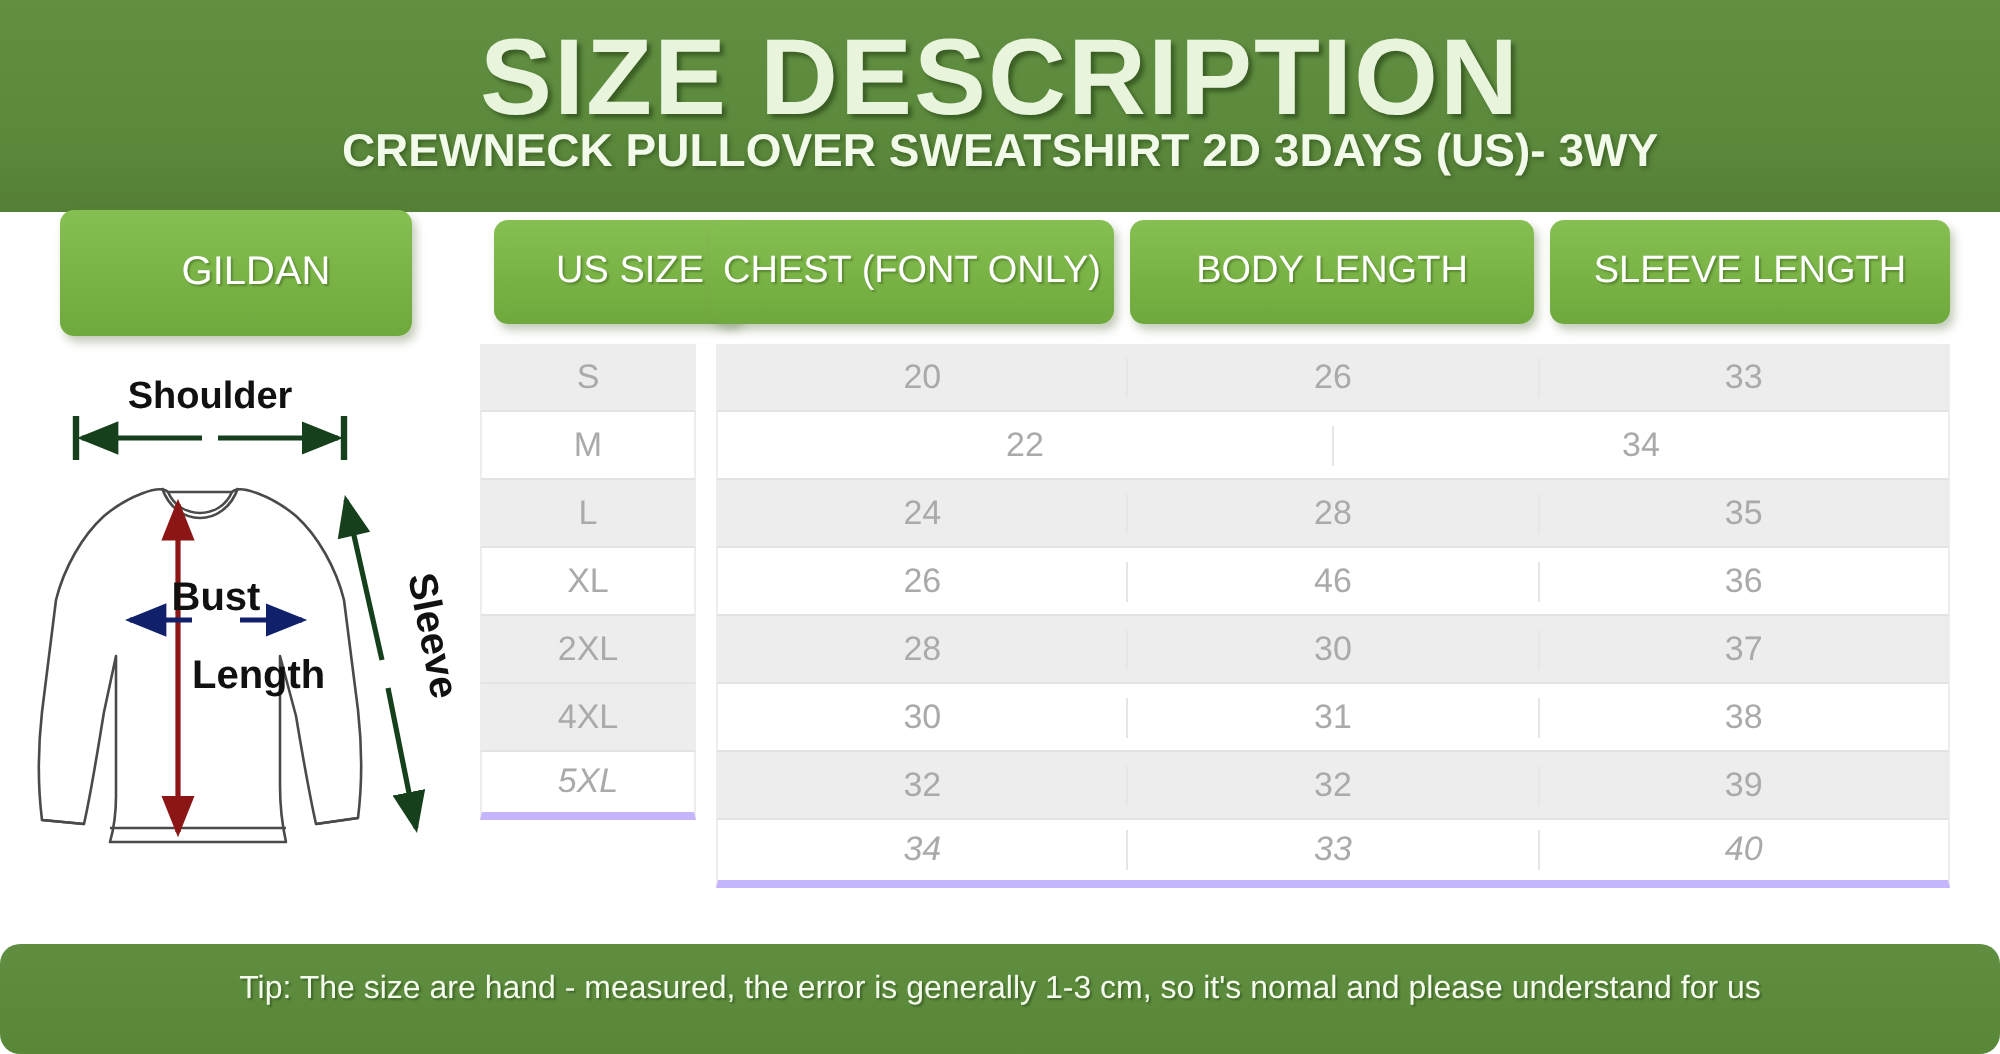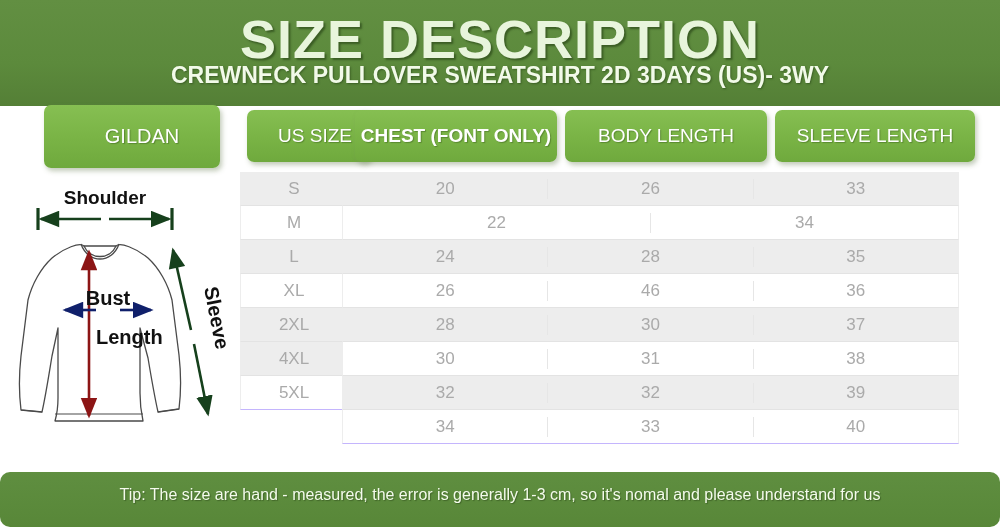--- a/index.html
+++ b/index.html
@@ -88,60 +88,60 @@
     content: "";
     position: absolute;
     right: -4px; top: -5px;
     width: 16px; height: 14px;
     background: #44702a;
     border-radius: 2px;
     z-index: -1;
   }
 
   .tab-brand {
-    left: 44px; top: 105px;
+    left: 30px; top: 105px;
     width: 176px; height: 63px;
     font-size: 19px;
     padding-left: 20px;
   }
   .tab-brand .brand-line1 { font-size: 20px; }
   .tab-brand .brand-line2 { font-size: 18px; }
 
   .tab-col {
     top: 110px;
     height: 52px;
     font-size: 19px;
     font-weight: normal;
   }
   .tab-c0 { left: 247px; width: 124px; padding-left: 12px; }
-  .tab-c1 { left: 355px; width: 202px; font-weight: bold; }
+  .tab-c1 { left: 355px; width: 202px; }
   .tab-c2 { left: 565px; width: 202px; text-align: right; }
   .tab-c3 { left: 775px; width: 200px; }
 
   
   .tbl-sizecol {
     position: absolute;
     left: 240px; top: 172px;
     width: 108px;
   }
   .tbl-datacols {
     position: absolute;
-    left: 342px; top: 172px;
+    left: 358px; top: 172px;
     width: 617px;
   }
 
   .trow {
     display: flex;
     height: 34px;
     align-items: center;
     border-bottom: 1px solid #e3e3e3;
   }
   .trow.odd  { background: #ededed; }
   .trow.even { background: #ffffff; }
-  .trow:last-child { border-bottom: 1px solid #c4b5fd; }
+  .trow:last-child { border-bottom: 4px solid #c4b5fd; font-style: italic; }
 
   .tcell {
     flex: 1;
     text-align: center;
     font-size: 17px;
     color: #aaaaaa;
     font-family: "Liberation Sans", sans-serif;
   }
   .tcell.sep { border-left: 1px solid #e6e6e6; }
 

